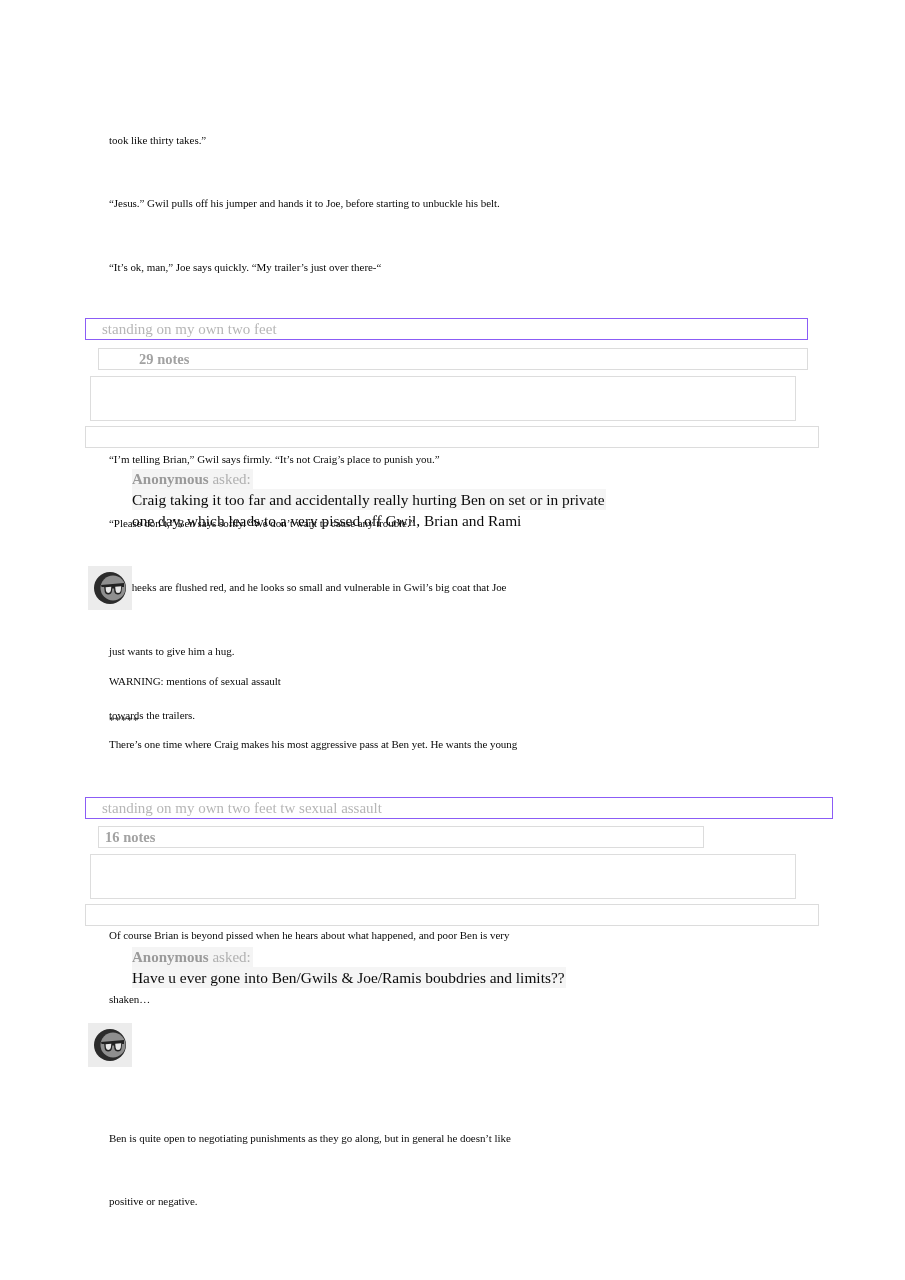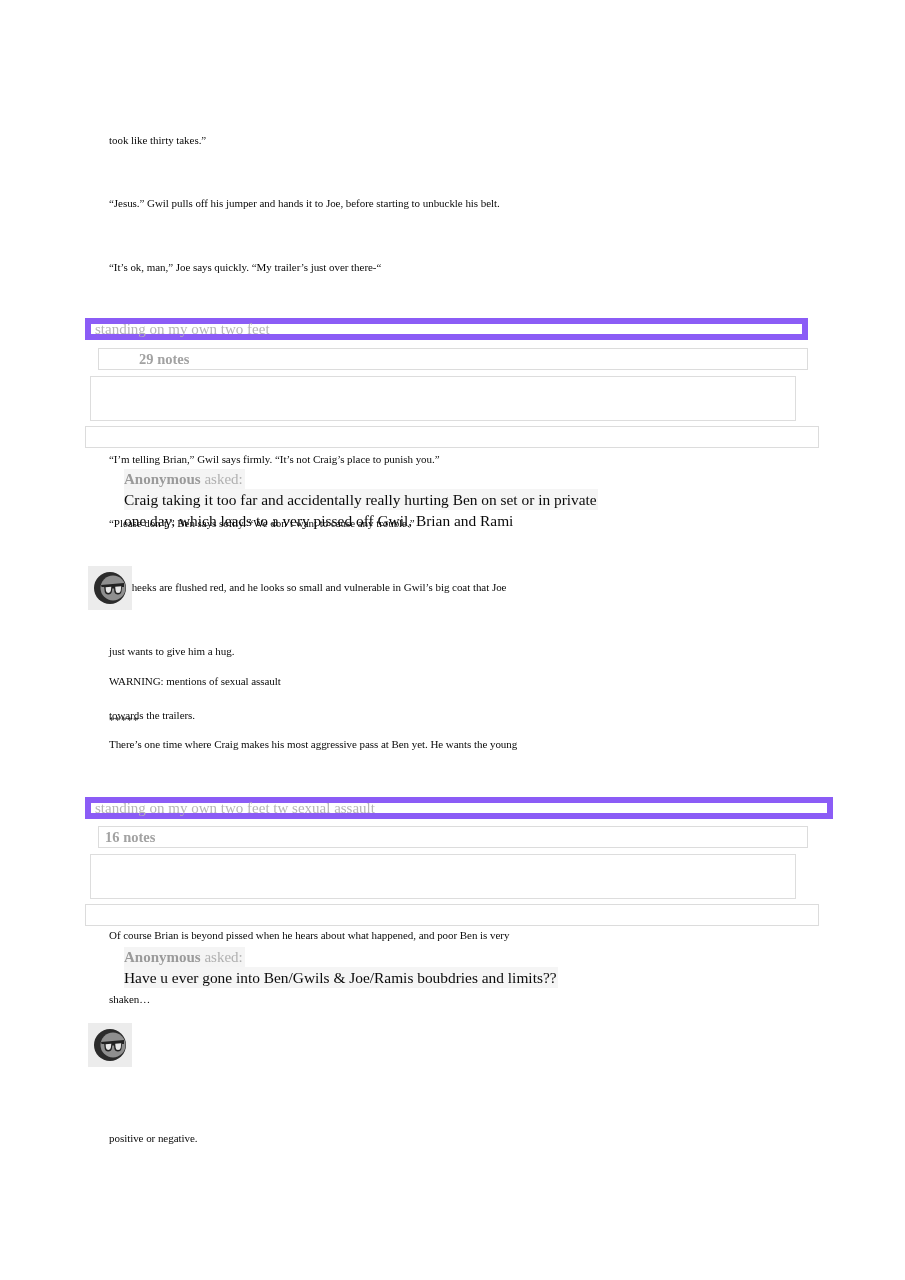--- a/index.html
+++ b/index.html
@@ -35,26 +35,26 @@
     letter-spacing: -0.05px;
   }
 
   .para-line { display: block; }
 
   
   .tagbar {
     position: absolute;
     left: 85px;
     height: 22px;
-    border: 6px solid #8b5cf6;
+    border: 1px solid #8b5cf6;
     background: #ffffff;
     box-sizing: border-box;
     display: flex;
     align-items: center;
-    padding-left: 4px;
+    padding-left: 16px;
   }
   .tagbar .tagtext {
     font-size: 15px;
     color: #b6b6b6;
     line-height: 18px;
     white-space: nowrap;
   }
 
   
   .notesbar {
@@ -90,21 +90,21 @@
     position: absolute;
     left: 85px;
     border: 1px solid #dcdcdc;
     background: #ffffff;
     box-sizing: border-box;
   }
 
   
   .askblock {
     position: absolute;
-    left: 124px;
+    left: 132px;
   }
   .askhead {
     font-size: 15px;
     line-height: 20px;
     background: #f4f4f4;
     display: inline-block;
     padding: 0 2px 0 0;
   }
   .askhead .anon {
     font-weight: bold;
@@ -203,21 +203,21 @@
     <span class="para-line">sub and shoves him up against the wall in an attempt to kiss him passionately, but luckily</span>
     <span class="para-line">Gwil happens to be nearby and is able to pull Craig away and punch him squarely in the jaw.</span>
     <span class="para-line">Of course Brian is beyond pissed when he hears about what happened, and poor Ben is very</span>
     <span class="para-line">shaken…</span>
   </div>
 
   <div class="tagbar" style="top:797px; width:748px;">
     <span class="tagtext">standing on my own two feet tw sexual assault</span>
   </div>
 
-  <div class="notesbar" style="top:826px; width:710px;text-align:center;">
+  <div class="notesbar" style="top:826px; width:606px;text-align:center;">
     <span class="notestext">16 notes</span>
   </div>
 
   <div class="tallbox" style="top:854px; width:706px; height:45px;"></div>
 
   <div class="widebar" style="top:904px; width:734px; height:22px;"></div>
 
   <div class="askblock" style="top:947px;">
     <div>
       <span class="askhead"><span class="anon">Anonymous</span><span class="asked"> </span><span class="asked">asked:</span></span>
@@ -232,18 +232,19 @@
       <rect x="0" y="0" width="44" height="44" fill="#ececec"></rect>
       <circle cx="22" cy="22" r="16" fill="#2b2b2b"></circle>
       <circle cx="25" cy="22" r="12.5" fill="#8f8f8f"></circle>
       <path d="M13 19 L36 17 L36 21 L34 21 L33.5 25.5 Q33 28.5 30 28.5 Q26.8 28.5 26.3 25.5 L26 22.6 L24.2 22.6 L23.9 25.5 Q23.4 28.5 20.2 28.5 Q17.2 28.5 16.7 25.5 L16.2 21 L13.6 21 Z" fill="#222222"></path>
       <path d="M17.6 21.2 L23.3 20.8 L22.9 24.6 Q22.6 26.9 20.2 26.9 Q18.1 26.9 17.9 24.6 Z" fill="#e8e8e8"></path>
       <path d="M27.2 20.7 L33.2 20.3 L32.8 24.4 Q32.5 26.9 30 26.9 Q27.8 26.9 27.6 24.4 Z" fill="#e8e8e8"></path>
     </svg>
   </div>
 
   <div class="prose" style="top:1085px;">
+    <span class="para-line">Ben is quite open to negotiating punishments as they go along, but in general he doesn’t like</span>
     <span class="para-line">positive or negative.</span>
     
     
   </div>
 
 </div>
 
 </body></html>

